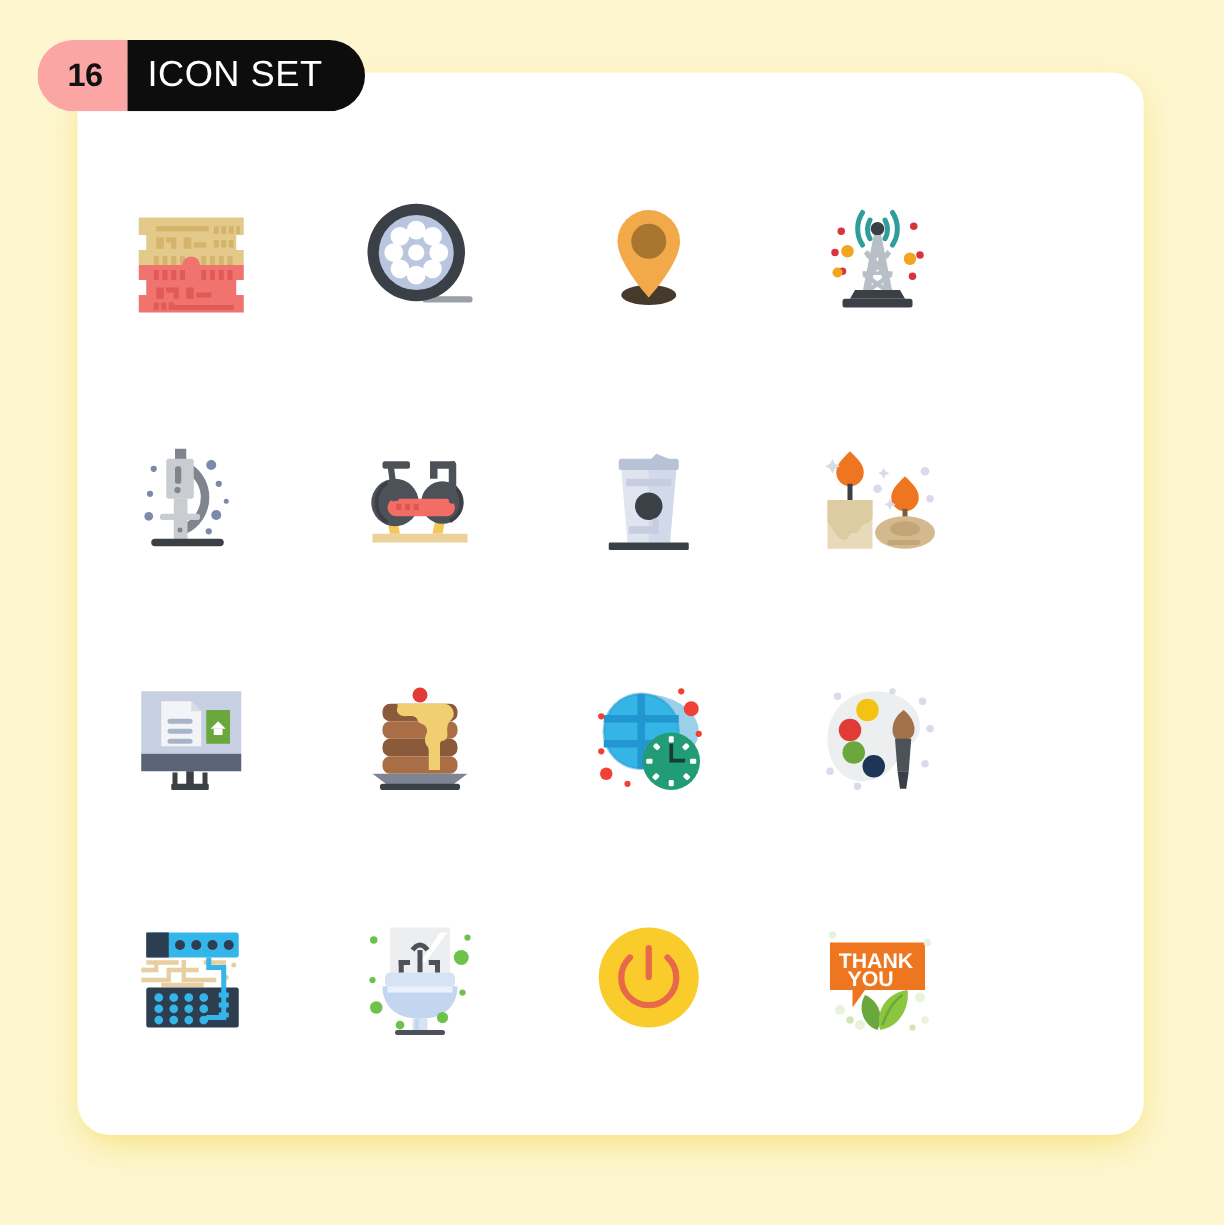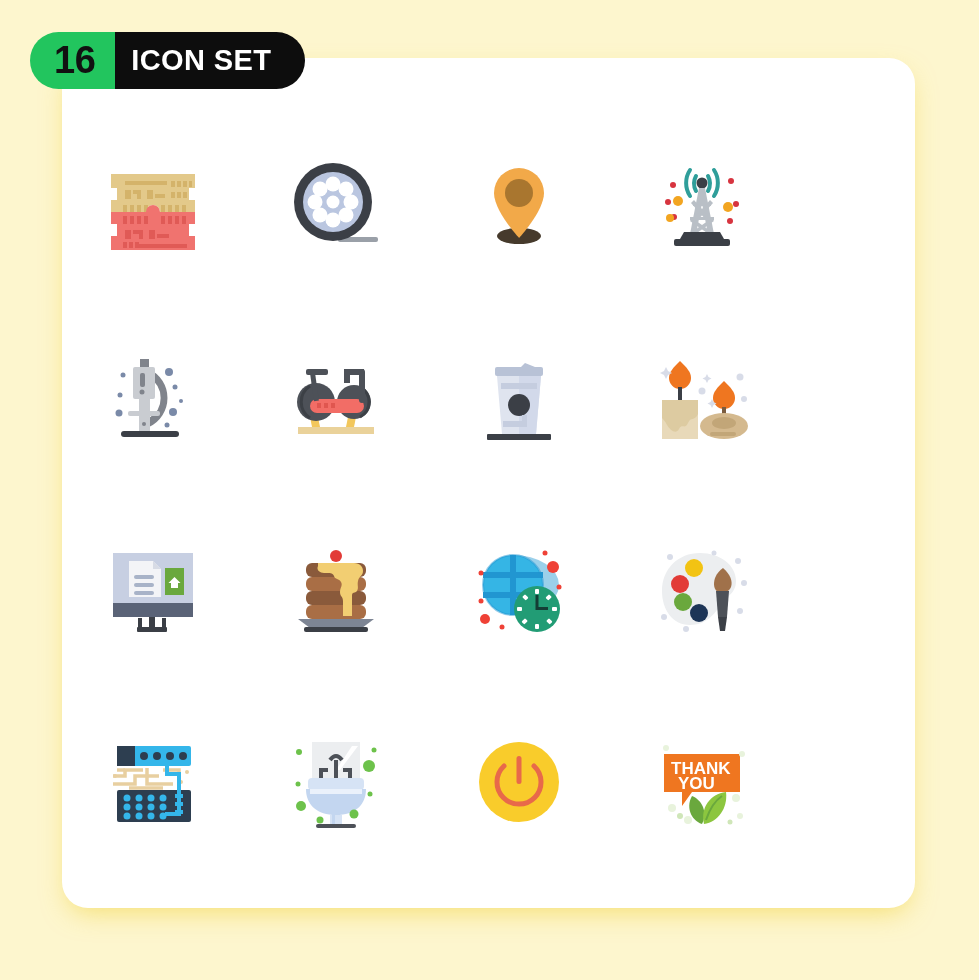--- a/index.html
+++ b/index.html
@@ -33,35 +33,35 @@
     left: 30px;
     top: 32px;
     height: 57px;
     display: flex;
     align-items: stretch;
     border-radius: 29px;
     overflow: hidden;
     z-index: 20;
   }
   #badge-count {
-    background: #22c55e;
+    background: #fca5a5;
     color: #111111;
-    font-size: 38px;
+    font-size: 26px;
     font-weight: bold;
     display: flex;
     align-items: center;
     justify-content: center;
     padding: 0 20px 0 24px;
     letter-spacing: -0.5px;
   }
   #badge-label {
     background: #0d0d0d;
     color: #ffffff;
     font-size: 29px;
-    font-weight: bold;
+    font-weight: normal;
     display: flex;
     align-items: center;
     padding: 0 34px 0 16px;
     letter-spacing: 0.4px;
   }
 
   
   #grid {
     position: absolute;
     left: 62px;

